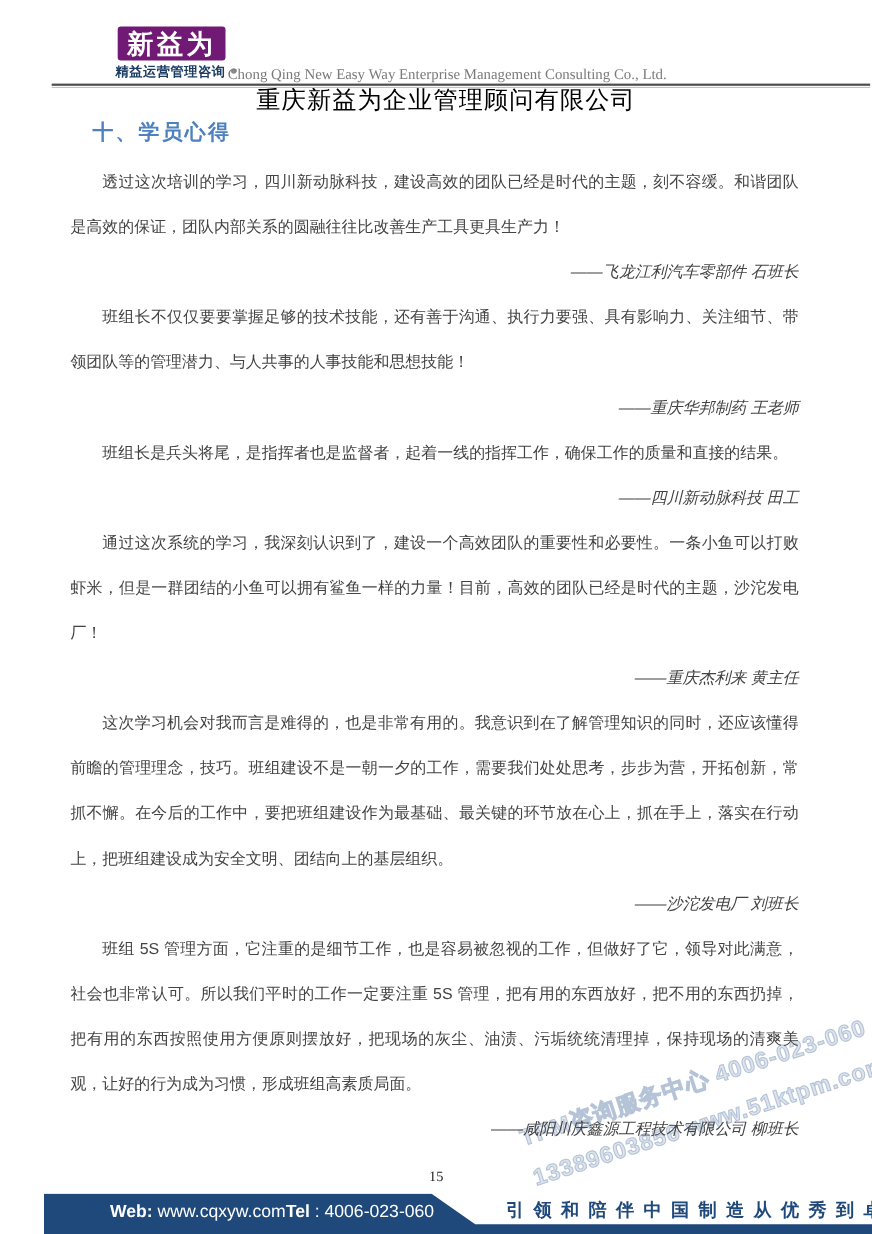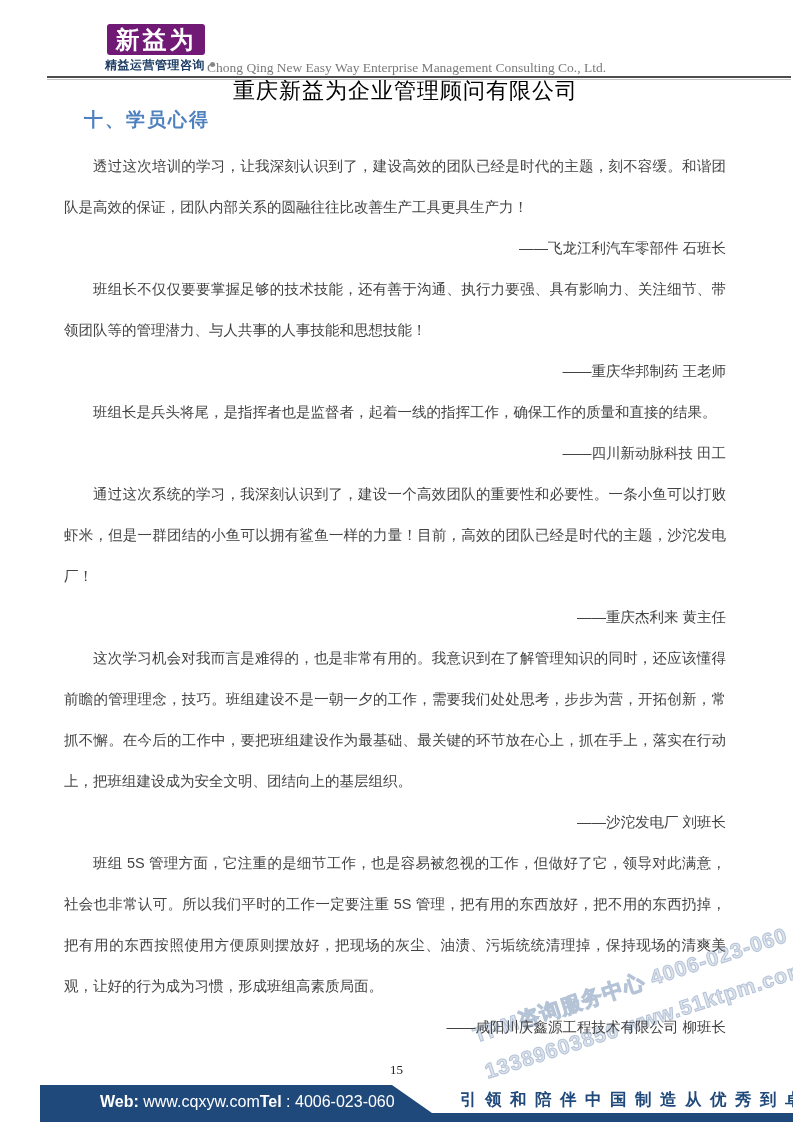--- a/index.html
+++ b/index.html
@@ -42,21 +42,21 @@
     position:absolute;left:84px;top:107px;
     font-size:19px;font-weight:bold;color:#4e81bd;letter-spacing:2px;
   }
   
   .body-text{
     position:absolute;left:64px;top:146px;width:662px;z-index:2;
     font-size:14.5px;color:#434343;line-height:41px;text-align:justify;
   }
   .body-text p{margin:0;}
   .quote{text-indent:2em;}
-  .attr{text-align:right;text-indent:0;}
+  .attr{text-align:right;text-indent:0;font-style:italic;}
   
   .watermark{
     position:absolute;left:468px;top:1018px;z-index:1;
     transform:rotate(-18deg);transform-origin:0 0;
     font-size:21px;font-weight:bold;line-height:38px;
     letter-spacing:1px;white-space:nowrap;
     color:rgba(181,195,215,0.45);
     -webkit-text-stroke:1px #b5c3d7;
   }
   
@@ -97,21 +97,21 @@
   <div class="logo-sub">精益运营管理咨询</div>
   <div class="logo-dot"></div>
   <div class="company-cn">重庆新益为企业管理顾问有限公司</div>
   <div class="company-en">Chong Qing New Easy Way Enterprise Management Consulting Co., Ltd.</div>
   <div class="header-rule-dark"></div>
   <div class="header-rule-light"></div>
 
   <div class="section-title">十、学员心得</div>
 
   <div class="body-text">
-    <p class="quote">透过这次培训的学习，让我深刻认识到了，建设高效的团队已经是时代的主题，刻不容缓。和谐团队是高效的保证，团队内部关系的圆融往往比改善生产工具更具生产力！</p>
+    <p class="quote">透过这次培训的学习，四川新动脉科技，建设高效的团队已经是时代的主题，刻不容缓。和谐团队是高效的保证，团队内部关系的圆融往往比改善生产工具更具生产力！</p>
     <p class="attr">——飞龙江利汽车零部件 石班长</p>
     <p class="quote">班组长不仅仅要要掌握足够的技术技能，还有善于沟通、执行力要强、具有影响力、关注细节、带领团队等的管理潜力、与人共事的人事技能和思想技能！</p>
     <p class="attr">——重庆华邦制药 王老师</p>
     <p class="quote">班组长是兵头将尾，是指挥者也是监督者，起着一线的指挥工作，确保工作的质量和直接的结果。</p>
     <p class="attr">——四川新动脉科技 田工</p>
     <p class="quote">通过这次系统的学习，我深刻认识到了，建设一个高效团队的重要性和必要性。一条小鱼可以打败虾米，但是一群团结的小鱼可以拥有鲨鱼一样的力量！目前，高效的团队已经是时代的主题，沙沱发电厂！</p>
     <p class="attr">——重庆杰利来 黄主任</p>
     <p class="quote">这次学习机会对我而言是难得的，也是非常有用的。我意识到在了解管理知识的同时，还应该懂得前瞻的管理理念，技巧。班组建设不是一朝一夕的工作，需要我们处处思考，步步为营，开拓创新，常抓不懈。在今后的工作中，要把班组建设作为最基础、最关键的环节放在心上，抓在手上，落实在行动上，把班组建设成为安全文明、团结向上的基层组织。</p>
     <p class="attr">——沙沱发电厂 刘班长</p>
     <p class="quote">班组 5S 管理方面，它注重的是细节工作，也是容易被忽视的工作，但做好了它，领导对此满意，社会也非常认可。所以我们平时的工作一定要注重 5S 管理，把有用的东西放好，把不用的东西扔掉，把有用的东西按照使用方便原则摆放好，把现场的灰尘、油渍、污垢统统清理掉，保持现场的清爽美观，让好的行为成为习惯，形成班组高素质局面。</p>

